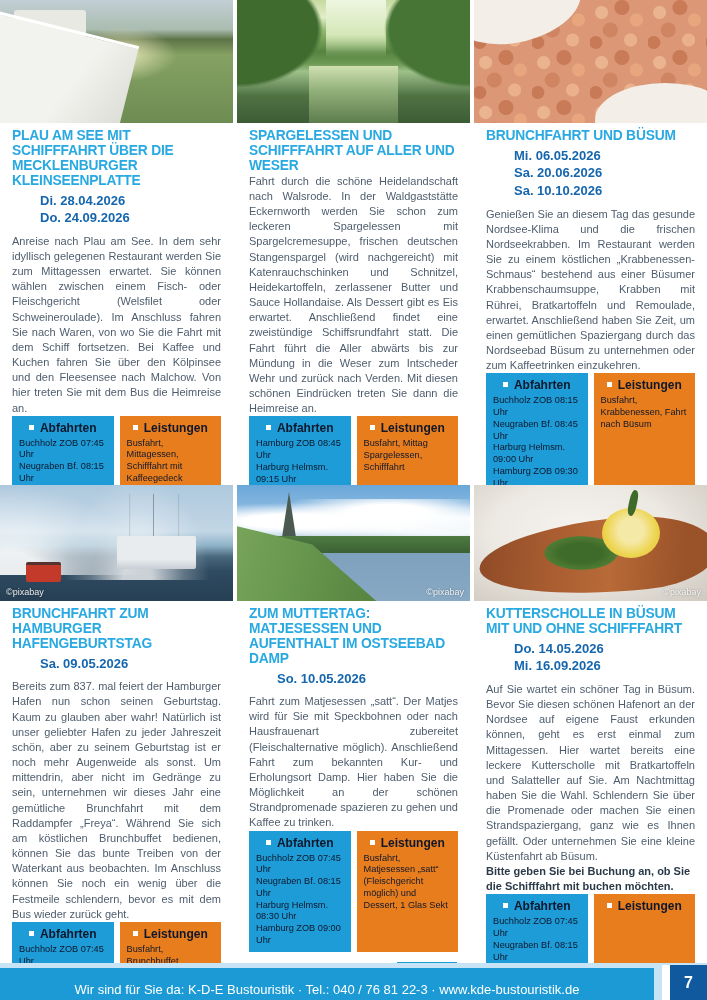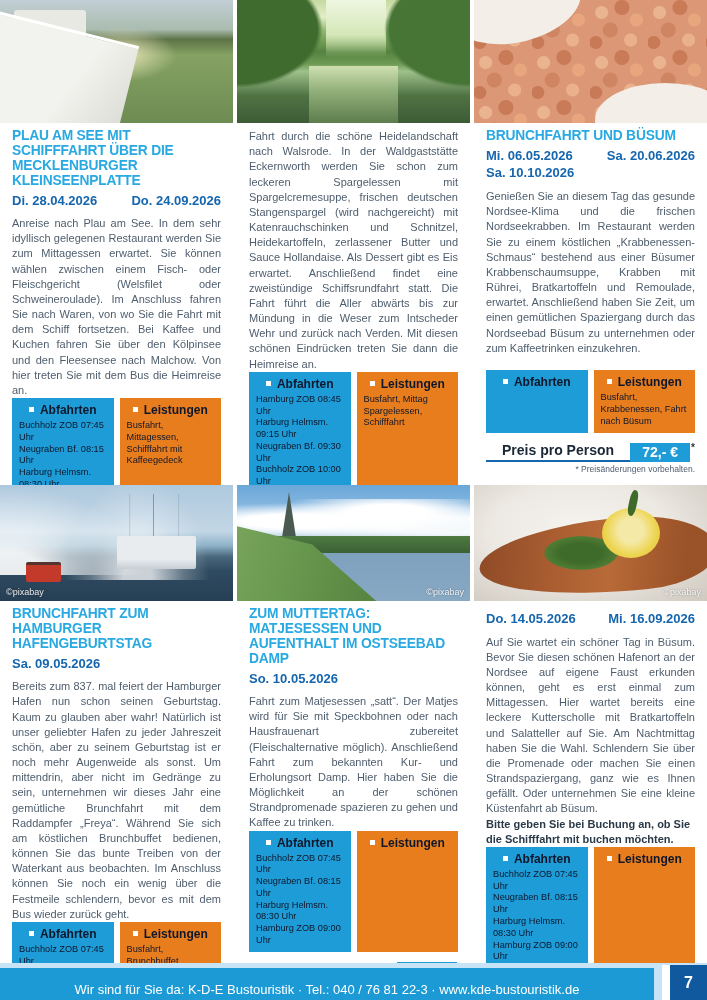--- a/index.html
+++ b/index.html
@@ -77,21 +77,21 @@
   
   .p6{background:radial-gradient(ellipse at 45% 40%,#f6f4f0 0%,#ece8e2 50%,#dcd7cf 75%,#cfc9c0 100%);}
   .p6-fish{left:2%;top:30%;width:102%;height:64%;background:linear-gradient(100deg,#8d4a26 0%,#a85c30 30%,#b86a38 55%,#9a5228 85%);border-radius:60% 40% 30% 70% / 50% 55% 45% 50%;transform:rotate(-6deg);}
   .p6-lemon{right:20%;top:20%;width:58px;height:50px;background:radial-gradient(circle at 50% 45%,#f5e9a8 30%,#edd552 62%,#e3c22e 100%);border-radius:50%;}
   .p6-herbs{left:30%;top:44%;width:74px;height:34px;background:radial-gradient(ellipse,#3f6b2a 40%,#4f7c34 68%,transparent 72%);border-radius:50%;}
   .p6-dill{right:30%;top:4%;width:8px;height:26px;background:#3f6b2a;border-radius:40%;transform:rotate(12deg);}
 
   .card-body{flex:1;display:flex;flex-direction:column;padding:6px 12px 8px;min-height:0;}
   .title{margin:0;color:#29A9E1;font-size:13.8px;font-weight:700;line-height:1.08;letter-spacing:-0.2px;}
   .dates{display:flex;flex-wrap:wrap;justify-content:space-between;color:#1566AE;font-weight:700;font-size:13px;margin:3px 0 7px;}
-  .dates span{white-space:nowrap;line-height:1.35;}
+  .dates span{white-space:nowrap;line-height:1.35;margin-left:28px;}
   .body-text{margin:0;font-size:11px;line-height:1.38;color:#4e5d6d;text-align:justify;}
   .bold-note{font-weight:700;color:#2b3a49;text-align:left;}
   .notice{background:#E87D1E;color:#fff;font-weight:700;font-size:11.8px;line-height:1.3;text-align:center;padding:6px 14px;margin-top:10px;}
 
   .boxes{display:flex;gap:6px;margin-top:auto;}
   .box{flex:1;min-height:63px;padding:5px 7px;color:#0f172a;box-sizing:border-box;}
   .box.blue{background:#1D9CD8;}
   .box.orange{background:#E87D1E;}
   .box-header{font-weight:700;font-size:12px;text-align:center;margin-bottom:3px;}
   .bullet{display:inline-block;width:5px;height:5px;background:#fff;margin-right:6px;vertical-align:2px;}
@@ -155,20 +155,21 @@
     </div>
 
     <div class="card">
       <div class="photo p2">
         <div class="p2-sky"></div>
         <div class="p2-left"></div>
         <div class="p2-right"></div>
         <div class="p2-water"></div>
       </div>
       <div class="card-body">
+        <h2 class="title">SPARGELESSEN UND SCHIFFFAHRT AUF ALLER UND WESER</h2>
         <p class="body-text">Fahrt durch die schöne Heidelandschaft nach Walsrode. In der Waldgaststätte Eckernworth werden Sie schon zum leckeren Spargelessen mit Spargelcremesuppe, frischen deutschen Stangenspargel (wird nachgereicht) mit Katenrauchschinken und Schnitzel, Heidekartoffeln, zerlassener Butter und Sauce Hollandaise. Als Dessert gibt es Eis erwartet. Anschließend findet eine zweistündige Schiffsrundfahrt statt. Die Fahrt führt die Aller abwärts bis zur Mündung in die Weser zum Intscheder Wehr und zurück nach Verden. Mit diesen schönen Eindrücken treten Sie dann die Heimreise an.</p>
         <div class="boxes">
           <div class="box blue">
             <div class="box-header"><span class="bullet"></span><span>Abfahrten</span></div>
             <div class="box-lines">
               <div>Hamburg ZOB 08:45 Uhr</div>
               <div>Harburg Helmsm. 09:15 Uhr</div>
               <div>Neugraben Bf. 09:30 Uhr</div>
               <div>Buchholz ZOB 10:00 Uhr</div>
             </div>
@@ -196,20 +197,26 @@
         <h2 class="title">BRUNCHFAHRT UND BÜSUM</h2>
         <div class="dates">
           <span>Mi. 06.05.2026</span>
           <span>Sa. 20.06.2026</span>
           <span>Sa. 10.10.2026</span>
         </div>
         <p class="body-text">Genießen Sie an diesem Tag das gesunde Nordsee-Klima und die frischen Nordseekrabben. Im Restaurant werden Sie zu einem köstlichen „Krabbenessen-Schmaus“ bestehend aus einer Büsumer Krabbenschaumsuppe, Krabben mit Rührei, Bratkartoffeln und Remoulade, erwartet. Anschließend haben Sie Zeit, um einen gemütlichen Spaziergang durch das Nordseebad Büsum zu unternehmen oder zum Kaffeetrinken einzukehren.</p>
         <div class="boxes">
           <div class="box blue">
             <div class="box-header"><span class="bullet"></span><span>Abfahrten</span></div>
+            <div class="box-lines">
+              <div>Buchholz ZOB 08:15 Uhr</div>
+              <div>Neugraben Bf. 08:45 Uhr</div>
+              <div>Harburg Helmsm. 09:00 Uhr</div>
+              <div>Hamburg ZOB 09:30 Uhr</div>
+            </div>
           </div>
           <div class="box orange">
             <div class="box-header"><span class="bullet"></span><span>Leistungen</span></div>
             <div class="box-lines">Busfahrt, Krabbenessen, Fahrt nach Büsum</div>
           </div>
         </div>
         <div class="price-row">
           <div class="price-label">Preis pro Person</div>
           <div class="price-badge">72,- €</div>
           <div class="price-star">*</div>
@@ -274,40 +281,42 @@
             <div class="box-header"><span class="bullet"></span><span>Abfahrten</span></div>
             <div class="box-lines">
               <div>Buchholz ZOB 07:45 Uhr</div>
               <div>Neugraben Bf. 08:15 Uhr</div>
               <div>Harburg Helmsm. 08:30 Uhr</div>
               <div>Hamburg ZOB 09:00 Uhr</div>
             </div>
           </div>
           <div class="box orange">
             <div class="box-header"><span class="bullet"></span><span>Leistungen</span></div>
+            <div class="box-lines">Busfahrt, Matjesessen „satt“ (Fleischgericht möglich) und Dessert, 1 Glas Sekt</div>
           </div>
         </div>
         <div class="price-row">
           <div class="price-label">Preis pro Person</div>
           <div class="price-badge">69,- €</div>
           <div class="price-star"></div>
         </div>
         <div class="price-note"></div>
       </div>
     </div>
 
     <div class="card">
       <div class="photo p6">
         <div class="p6-fish"></div>
         <div class="p6-herbs"></div>
         <div class="p6-lemon"></div>
         <div class="p6-dill"></div>
         <span class="caption right">©pixabay</span>
       </div>
       <div class="card-body">
+        <h2 class="title">KUTTERSCHOLLE IN BÜSUM MIT UND OHNE SCHIFFFAHRT</h2>
         <div class="dates">
           <span>Do. 14.05.2026</span>
           <span>Mi. 16.09.2026</span>
         </div>
         <p class="body-text">Auf Sie wartet ein schöner Tag in Büsum. Bevor Sie diesen schönen Hafenort an der Nordsee auf eigene Faust erkunden können, geht es erst einmal zum Mittagessen. Hier wartet bereits eine leckere Kutterscholle mit Bratkartoffeln und Salatteller auf Sie. Am Nachtmittag haben Sie die Wahl. Schlendern Sie über die Promenade oder machen Sie einen Strandspaziergang, ganz wie es Ihnen gefällt. Oder unternehmen Sie eine kleine Küstenfahrt ab Büsum.</p>
         <p class="body-text bold-note">Bitte geben Sie bei Buchung an, ob Sie die Schifffahrt mit buchen möchten.</p>
         <div class="boxes">
           <div class="box blue">
             <div class="box-header"><span class="bullet"></span><span>Abfahrten</span></div>
             <div class="box-lines">

